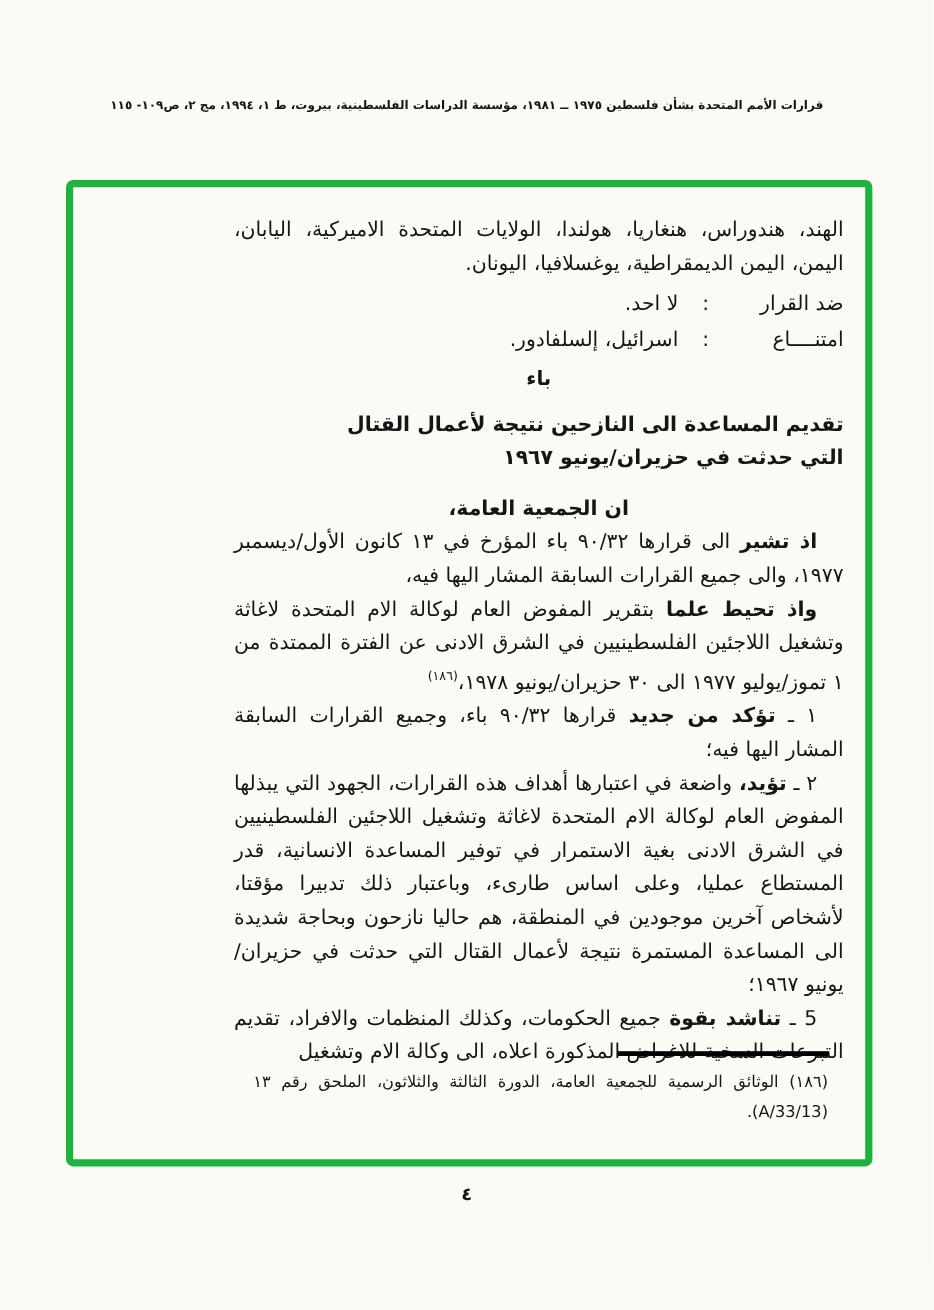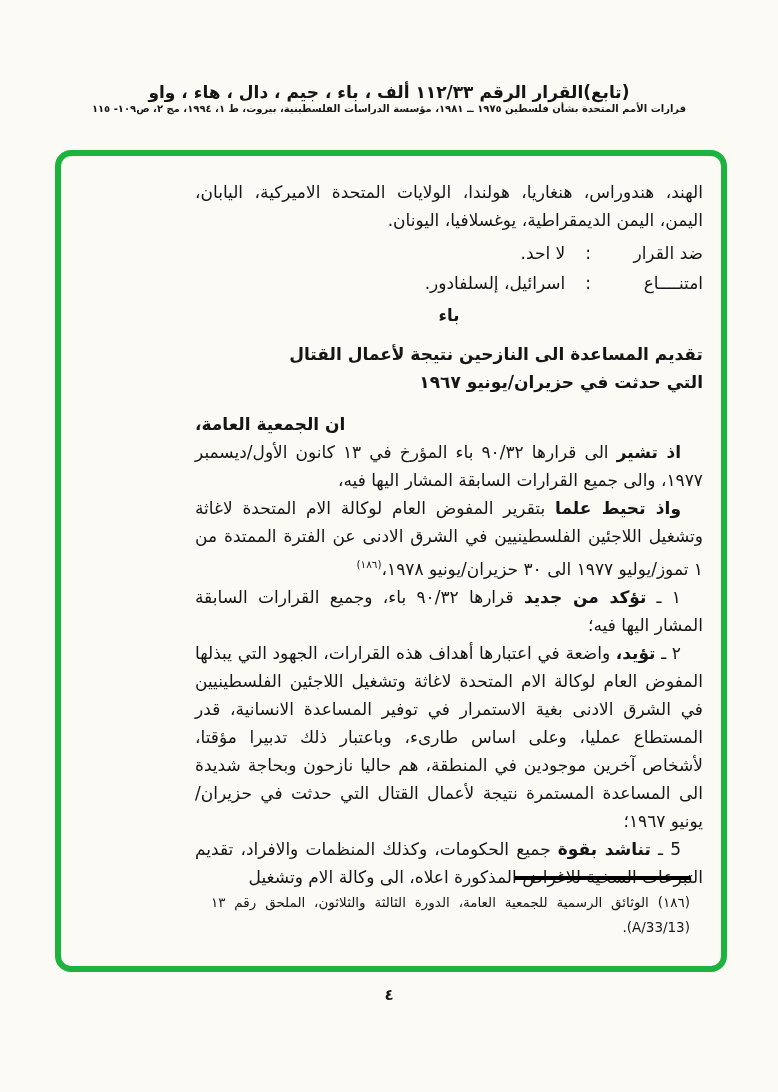--- a/index.html
+++ b/index.html
@@ -8,53 +8,52 @@
     background:#fbfaf4; overflow:hidden;
     font-family:"DejaVu Sans", sans-serif;
     direction:rtl; color:#151515;
   }
   .header { position:absolute; top:82px; left:0; right:0; text-align:center; }
   .header-title { font-size:17px; font-weight:bold; letter-spacing:0.5px; }
   .header-source { font-size:10px; font-weight:bold; margin-top:1px; }
 
   .frame {
     position:absolute; left:55px; top:150px; width:672px; height:822px;
-    box-sizing:border-box; border:6px solid #1db33f; border-radius:16px;
+    box-sizing:border-box; border:6px solid #1db33f; border-radius:6px;
     background:transparent;
   }
   .content {
     position:absolute; top:22px; right:18px; width:508px;
     font-size:17px; line-height:28px; text-align:justify;
   }
   .content p { margin:0; }
   .countries { margin-bottom:4px !important; }
   .vote-row { display:flex; align-items:baseline; line-height:30px; }
   .vote-label { min-width:92px; }
   .vote-colon { margin:0 20px; }
   .section-letter { text-align:center; font-weight:bold; margin-top:4px; font-size:16.5px; }
   .res-title { font-weight:bold; margin-top:10px; line-height:28px; }
-  .intro { font-weight:bold; margin-top:14px !important; text-align:left; }
+  .intro { font-weight:bold; margin-top:14px !important; text-align:center; }
   .para { text-indent:22px; }
   .lead { font-weight:bold; }
   .em { }
   .fn-sup { font-size:10.5px; vertical-align:7px; letter-spacing:0; }
 
   .footnote-area { position:absolute; bottom:26px; right:18px; width:508px; }
   .footnote-rule { width:176px; height:4px; background:#000; margin-left:auto; margin-right:12px; margin-bottom:10px; }
   .footnote { margin:0 13px 0 16px; font-size:13.5px; line-height:25px; text-align:justify; }
 
   .page-number { position:absolute; top:986px; left:0; right:0; text-align:center; font-size:15px; font-weight:bold; }
 </style>
 </head>
 <body>
 
 <div class="page">
 
   <div class="header">
-    <div class="header-title">(تابع)القرار الرقم ١١٢/٣٣ ألف ، باء ، جيم ، دال ، هاء ، واو</div>
     <div class="header-source">قرارات الأمم المتحدة بشأن فلسطين ١٩٧٥ ــ ١٩٨١، مؤسسة الدراسات الفلسطينية، بيروت، ط ١، ١٩٩٤، مج ٢، ص١٠٩- ١١٥</div>
   </div>
 
   <div class="frame">
     <div class="content">
 
       <p class="countries">الهند، هندوراس، هنغاريا، هولندا، الولايات المتحدة الاميركية، اليابان، اليمن، اليمن الديمقراطية، يوغسلافيا، اليونان.</p>
 
       <div class="vote-row">
         <span class="vote-label">ضد القرار</span>

